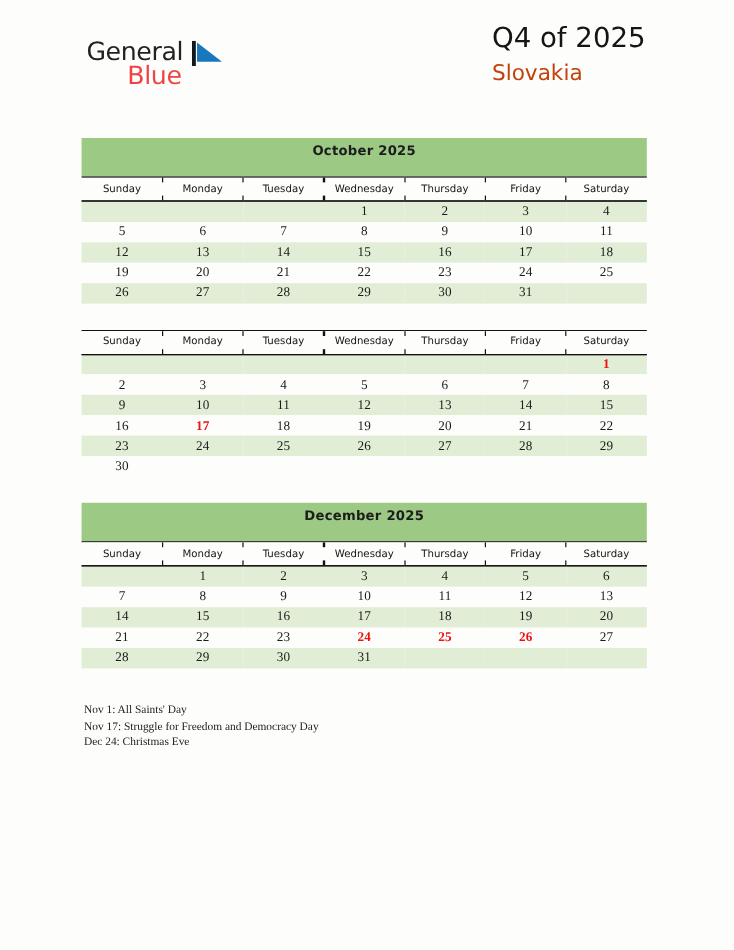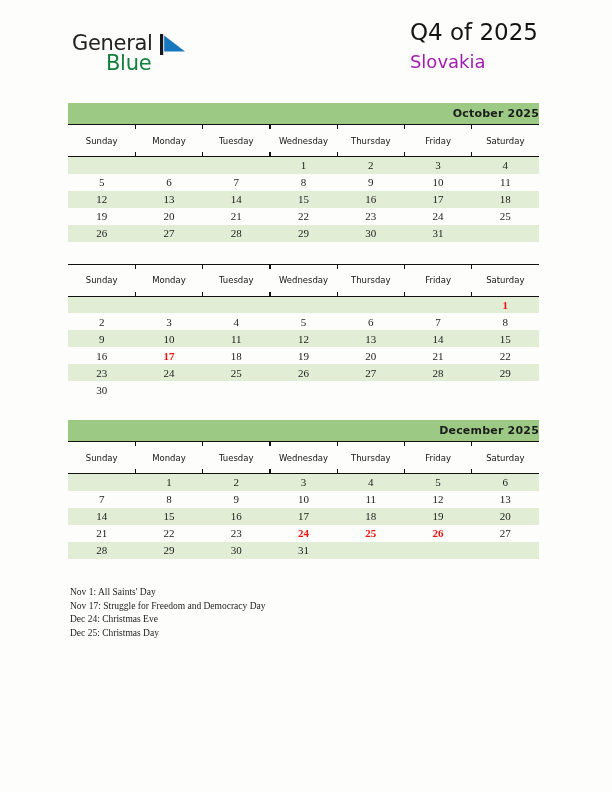--- a/index.html
+++ b/index.html
@@ -43,21 +43,21 @@
     color: #222222;
     line-height: 1;
   }
   .logo-blue {
     position: absolute;
     left: 34px;
     top: 20px;
     font-family: "DejaVu Sans", "Liberation Sans", sans-serif;
     font-size: 21px;
     letter-spacing: -0.3px;
-    color: #15803d;
+    color: #ef4444;
     line-height: 1;
   }
   .logo-flag {
     position: absolute;
     left: 88px;
     top: 1px;
     width: 26px;
     height: 21px;
   }
   .logo-flag svg { display: block; }
@@ -73,58 +73,59 @@
     font-size: 23px;
     font-weight: 400;
     color: #151515;
     line-height: 1.25;
     white-space: nowrap;
   }
   .title-sub {
     font-family: "DejaVu Sans", "Liberation Sans", sans-serif;
     font-size: 18px;
     font-weight: 400;
-    color: #a21caf;
+    color: #c2410c;
     line-height: 1.35;
     margin-top: 3px;
     white-space: nowrap;
   }
 
   
   .months {
     position: absolute;
     left: 68px;
     top: 103px;
     width: 471px;
   }
   .month-block { width: 471px; margin-bottom: 22px; }
 
   .month-title {
     background: #9cc984;
-    text-align: right;
+    text-align: center;
     font-family: "DejaVu Sans", "Liberation Sans", sans-serif;
     font-size: 11px;
     font-weight: bold;
     color: #1c1c1c;
-    height: 21px;
+    height: 32px;
     line-height: 21px;
     letter-spacing: 0.2px;
+    margin-top: 12px;
   }
 
   table.cal {
     width: 471px;
     border-collapse: collapse;
     table-layout: fixed;
   }
   table.cal th {
     font-family: "DejaVu Sans", "Liberation Sans", sans-serif;
     font-size: 8.5px;
     font-weight: normal;
     color: #141414;
-    height: 32px;
+    height: 20px;
     text-align: center;
     border-top: 1.4px solid #111;
     border-bottom: 1.4px solid #111;
     background: #fdfdfb;
     position: relative;
   }
   
   table.cal th + th::before,
   table.cal th + th::after {
     content: "";
@@ -389,14 +390,13 @@
           </tr>
         </tbody>
       </table>
     </div>
   </div>
 
 <div class="holiday-list" id="holiday-list">
     <div class="hitem">Nov 1: All Saints' Day</div>
     <div class="hitem">Nov 17: Struggle for Freedom and Democracy Day</div>
     <div class="hitem">Dec 24: Christmas Eve</div>
-    <div class="hitem">Dec 25: Christmas Day</div>
   </div>
 
 </body></html>

